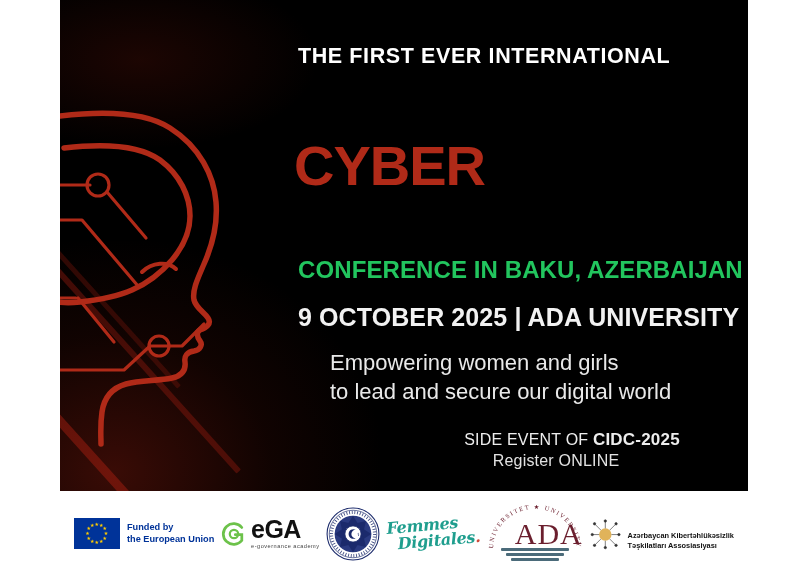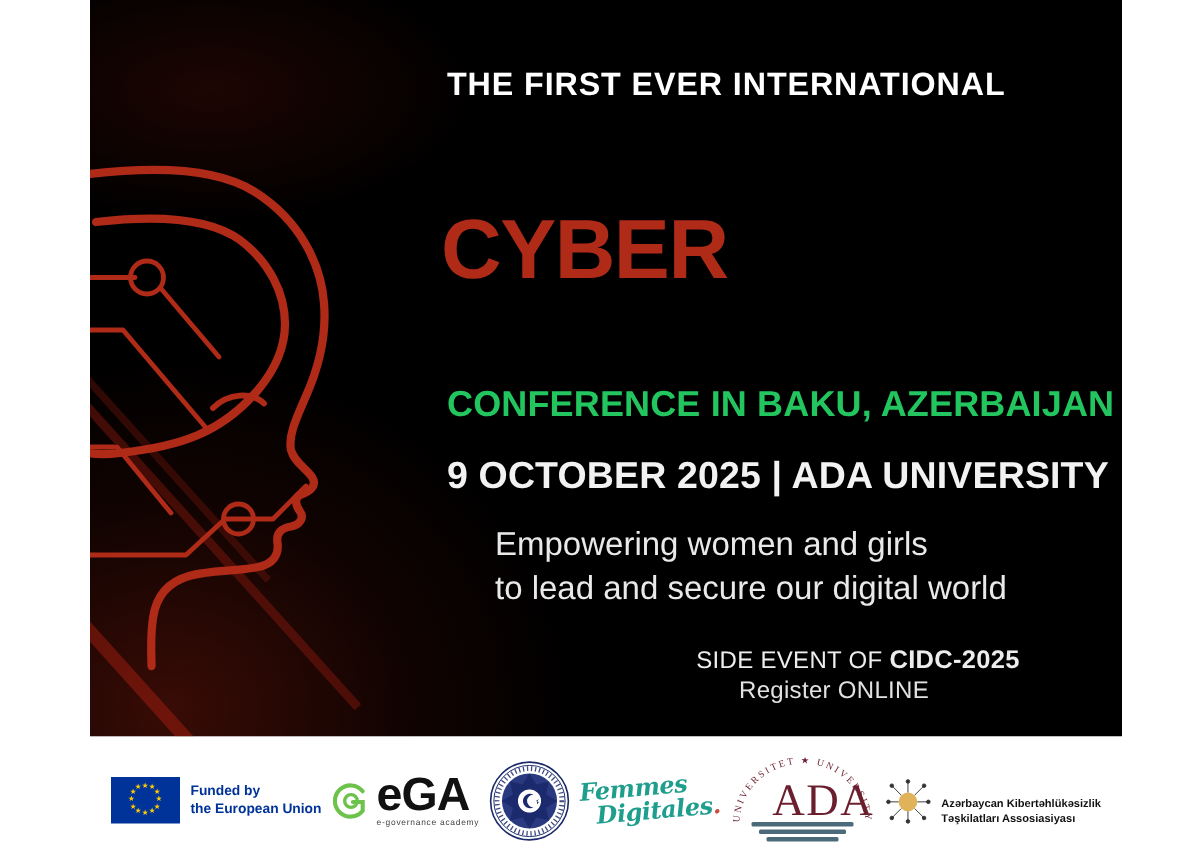--- a/index.html
+++ b/index.html
@@ -92,21 +92,21 @@
   .logo{display:flex;align-items:center;}
 
   
   .eu-flag{width:46px;height:31px;background:#003399;position:relative;flex:none;}
   .eu-star{position:absolute;color:#FFCC00;font-size:5px;line-height:5px;}
   .eu-txt{margin-left:7px;color:#003399;font-size:9.2px;font-weight:bold;line-height:1.28;white-space:pre-line;}
 
   
   .ega-mark{width:26px;height:26px;flex:none;}
   .ega-txt{margin-left:4px;}
-  .ega-big{color:#111;font-size:31px;font-weight:bold;letter-spacing:-.6px;line-height:.95;}
+  .ega-big{color:#111;font-size:25px;font-weight:bold;letter-spacing:-.6px;line-height:.95;}
   .ega-sub{color:#444;font-size:5.6px;letter-spacing:.5px;margin-top:2px;}
 
   
   .seal{width:54px;height:54px;flex:none;}
 
   
   .femmes{color:#1f9e8e;font-family:"DejaVu Serif", serif;font-style:italic;font-weight:bold;
           font-size:16px;line-height:1.02;letter-spacing:-.3px;transform:rotate(-5deg);}
   .femmes .d{margin-left:10px;}
   .femmes .dot{color:#d04a3a;}

